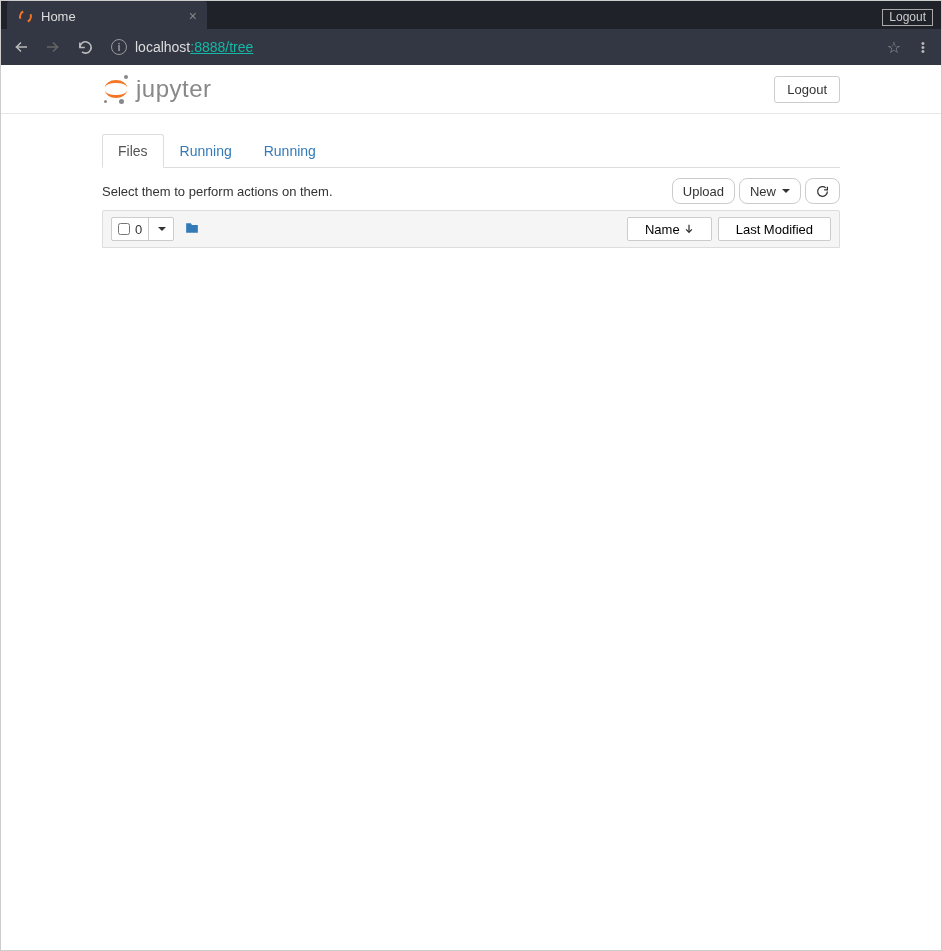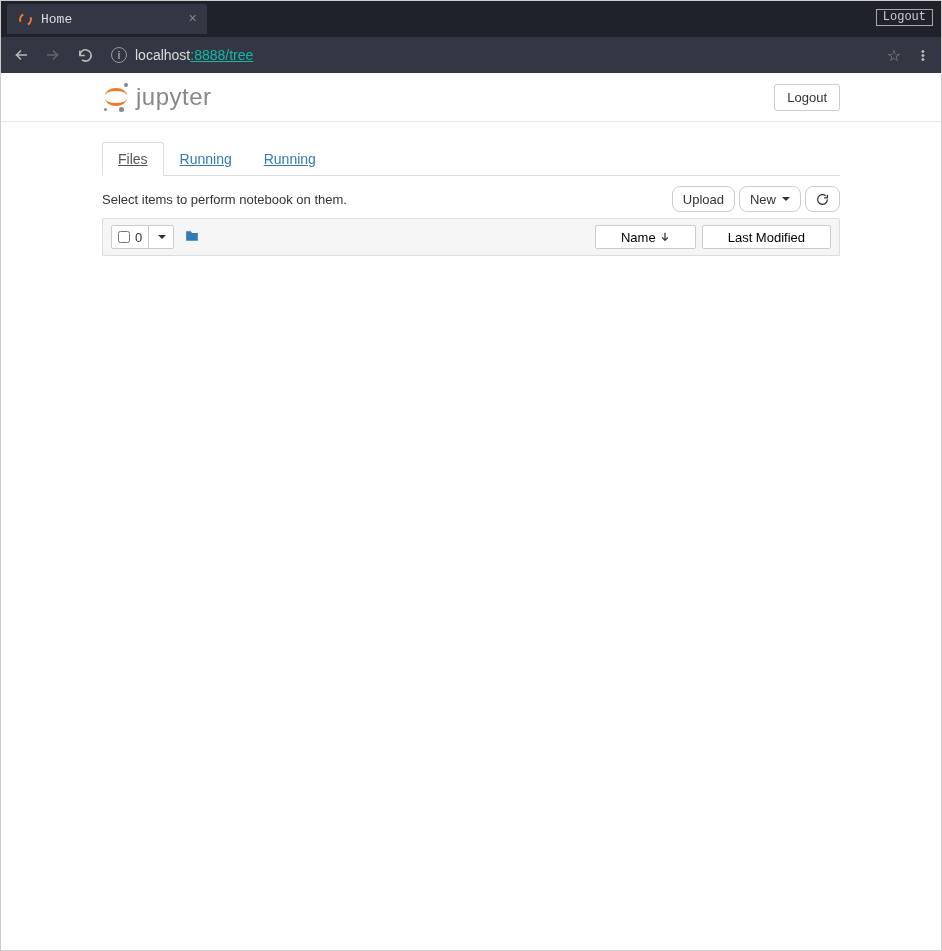--- a/index.html
+++ b/index.html
@@ -1,20 +1,20 @@
 <!DOCTYPE html>
 <html><head>
   <meta charset="utf-8">
   <style>
     * { margin: 0; padding: 0; box-sizing: border-box; }
     body { font-family: "Helvetica Neue", Helvetica, Arial, sans-serif; font-size: 14px; background: #fff; width: 942px; height: 951px; border: 1px solid #ccc; overflow: hidden; }
     
     
     .browser-chrome { background: #2b2f3a; }
-    .tab-strip { height: 36px; display: flex; align-items: center; background: #1f2229; position: relative; font-family: Liberation Mono, monospace; }
+    .tab-strip { height: 28px; display: flex; align-items: flex-start; background: #1f2229; position: relative; }
     .browser-tab { background: #323743; height: 30px; width: 200px; display: flex; align-items: center; padding: 0 10px; color: #d5d5d5; font-size: 13px; border-top-left-radius: 3px; border-top-right-radius: 3px; margin-left: 6px; }
     .tab-favicon { width: 16px; height: 16px; margin-right: 8px; display: flex; align-items: center; justify-content: center; }
     .favicon-circle { width: 13px; height: 13px; border: 2px solid #f37726; border-radius: 50%; border-top-color: transparent; border-bottom-color: transparent; transform: rotate(20deg); }
     .tab-title { flex: 1; color: #ddd; }
     .tab-close { color: #888; font-size: 14px; cursor: pointer; }
     .user-badge { position: absolute; right: 8px; top: 8px; border: 1px solid #aaa; color: #ccc; font-size: 12px; padding: 0 6px; height: 17px; line-height: 15px; }
     
     .nav-bar { height: 36px; background: #323743; display: flex; align-items: center; padding: 0 6px; gap: 4px; }
     .nav-arrow { width: 28px; height: 28px; display: flex; align-items: center; justify-content: center; color: #bbb; cursor: pointer; }
     .nav-arrow.disabled { color: #666; }
@@ -39,42 +39,42 @@
     .logo-mark::after { bottom: 5px; border-top: none; border-left: none; border-right: none; height: 12px; border-bottom-width: 3px; }
     .logo-dot1 { position: absolute; width: 4px; height: 4px; background: #888; border-radius: 50%; top: 0; right: 2px; }
     .logo-dot2 { position: absolute; width: 3px; height: 3px; background: #888; border-radius: 50%; bottom: 0; left: 2px; }
     .logo-dot3 { position: absolute; width: 5px; height: 5px; background: #888; border-radius: 50%; bottom: -1px; right: 6px; }
     .logo-text { font-size: 24px; color: #888; letter-spacing: 0.5px; }
     .logout-btn { margin-left: auto; border: 1px solid #ccc; background: #fff; padding: 5px 12px; border-radius: 3px; color: #333; font-size: 13px; cursor: pointer; }
     
     
     .tabs-container { width: 768px; margin: 0 auto; padding: 0 15px; }
     .nav-tabs { display: flex; border-bottom: 1px solid #ddd; margin-top: 8px; padding-top: 12px; }
-    .nav-tab { padding: 8px 15px; color: #337ab7; cursor: pointer; border: 1px solid transparent; border-radius: 3px 3px 0 0; margin-bottom: -1px; font-size: 14px; text-decoration: underline; }
+    .nav-tab { padding: 8px 15px; color: #337ab7; cursor: pointer; border: 1px solid transparent; border-radius: 3px 3px 0 0; margin-bottom: -1px; font-size: 14px; }
     .nav-tab.active { color: #555; background: #fff; border-color: #ddd #ddd #fff; }
     
     
     .toolbar-row { display: flex; align-items: center; margin: 10px 0 6px 0; }
     .hint-text { color: #333; font-size: 13px; flex: 1; }
     .toolbar-buttons { display: flex; gap: 4px; }
     .btn { border: 1px solid #ccc; background: #fff; padding: 4px 10px; border-radius: 8px; color: #333; font-size: 13px; cursor: pointer; display: inline-flex; align-items: center; gap: 4px; height: 26px; }
     .caret-down { display: inline-block; width: 0; height: 0; border-left: 4px solid transparent; border-right: 4px solid transparent; border-top: 4px solid #333; margin-left: 2px; }
     .refresh-icon svg { width: 13px; height: 13px; }
     
     
     .list-header { background: #f5f5f5; border: 1px solid #ddd; padding: 6px 8px; display: flex; align-items: center; border-radius: 2px 2px 0 0; }
     .select-group { border: 1px solid #ccc; background: #fff; border-radius: 2px; display: flex; height: 24px; }
     .select-checkbox { display: flex; align-items: center; padding: 0 6px; gap: 5px; }
     .select-checkbox input { width: 12px; height: 12px; }
     .select-count { font-size: 13px; color: #333; }
     .select-caret { border-left: 1px solid #ccc; display: flex; align-items: center; padding: 0 7px; }
     .folder-icon { margin-left: 10px; color: #337ab7; cursor: pointer; }
     .folder-icon svg { width: 16px; height: 14px; fill: #337ab7; }
     .header-spacer { flex: 1; }
-    .sort-btn { border: 1px solid #ccc; background: #fff; padding: 3px 25px; border-radius: 2px; font-size: 13px; cursor: pointer; display: flex; align-items: center; gap: 4px; height: 24px; }
+    .sort-btn { border: 1px solid #ccc; background: #fff; padding: 3px 17px; border-radius: 2px; font-size: 13px; cursor: pointer; display: flex; align-items: center; gap: 4px; height: 24px; }
     .arrow-down svg { width: 10px; height: 11px; }
     
     
     .empty-row { border: 1px solid #ddd; border-top: none; padding: 10px; text-align: center; color: #777; font-size: 13px; border-radius: 0 0 2px 2px; }
   </style>
 </head>
 <body>
 
 <div class="browser-chrome">
   <div class="tab-strip">
@@ -134,21 +134,21 @@
 </div>
 
 <div class="tabs-container">
   <div class="nav-tabs">
     <div class="nav-tab active">Files</div>
     <div class="nav-tab">Running</div>
     <div class="nav-tab">Running</div>
   </div>
 
   <div class="toolbar-row">
-    <span class="hint-text">Select items to perform notebook on them.</span>
+    <span class="hint-text">Select them to perform actions on them.</span>
     <div class="toolbar-buttons">
       <button class="btn">Upload</button>
       <button class="btn">
           <span>New</span>
           <span class="caret-down"></span>
         </button>
       <button class="btn refresh-icon">
         <svg viewBox="0 0 24 24" fill="none" stroke="#333" stroke-width="2.4">
             <path d="M21 12a9 9 0 1 1-3-6.7"></path>
             <polyline points="21 3 21 9 15 9"></polyline>

